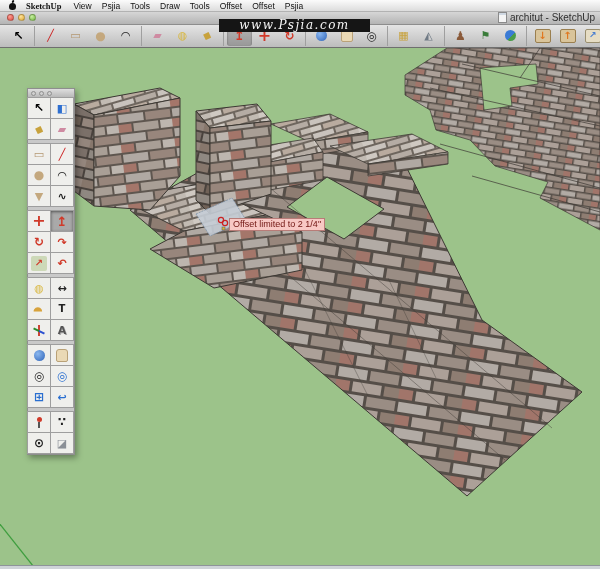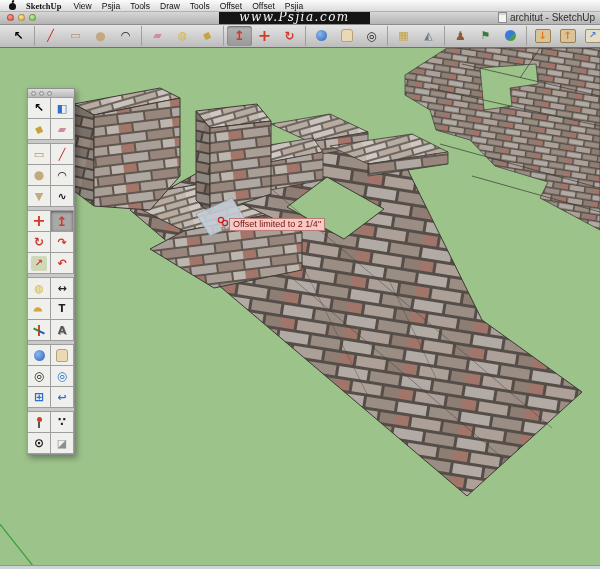--- a/index.html
+++ b/index.html
@@ -16,21 +16,21 @@
   .mitem{padding:0 5px;white-space:nowrap;}
   .mitem.bold{font-weight:bold;padding-right:7px;font-family:Liberation Serif, serif;}
 
   
   .titlebar{position:absolute;left:0;top:11px;width:600px;height:13px;
     background:linear-gradient(#d9d9d9,#b4b4b4);border-bottom:1px solid #8d8d8d;z-index:29;}
   .tl{position:absolute;top:3px;width:7px;height:7px;border-radius:50%;border:1px solid rgba(0,0,0,.25);box-sizing:border-box;}
   .tl.r{left:7px;background:radial-gradient(circle at 35% 30%,#ff9d92,#dd4f44);}
   .tl.y{left:18px;background:radial-gradient(circle at 35% 30%,#ffe39a,#dfa937);}
   .tl.g{left:29px;background:radial-gradient(circle at 35% 30%,#c7f0a0,#76b844);}
-  .watermark{position:absolute;left:219px;top:0;width:151px;height:13px;background:#151515;
+  .watermark{position:absolute;left:219px;top:8px;width:151px;height:13px;background:#151515;
     color:#f5f5f5;font:italic 12px/13px "DejaVu Serif",serif;text-align:center;letter-spacing:1.5px;}
   .doc-title{position:absolute;right:5px;top:0;height:13px;display:flex;align-items:center;
     font-size:10px;color:#2e2e2e;}
   .docicon{width:7px;height:9px;background:#f4f4f4;border:1px solid #8a8a8a;margin-right:3px;
     box-shadow:inset 0 2px 0 #cfd8e2;}
 
   
   .toolbar{position:absolute;left:0;top:24px;width:600px;height:24px;
     background:linear-gradient(#e6e6e6,#bdbdbd);border-bottom:1px solid #6f6f6f;
     display:flex;align-items:center;padding-left:3px;box-sizing:border-box;z-index:28;}

